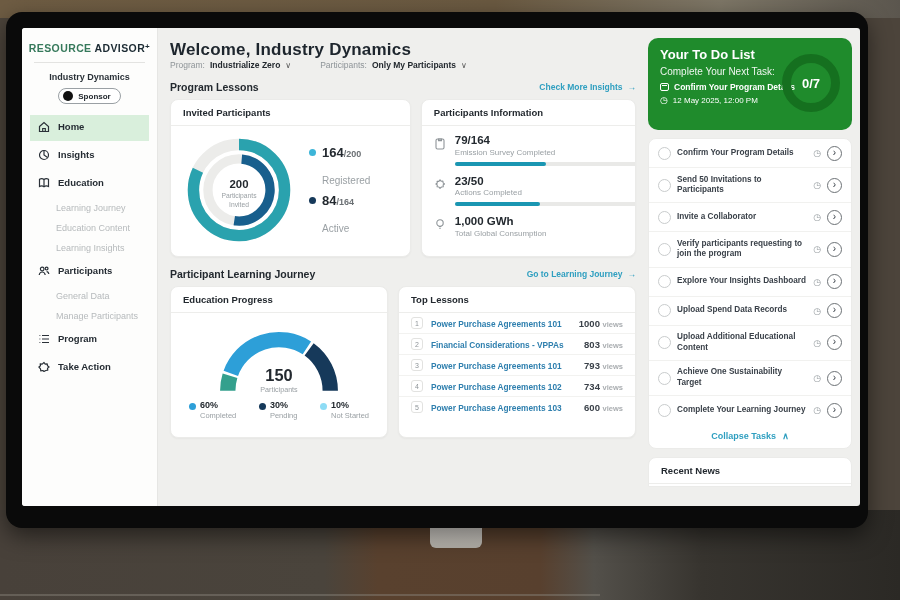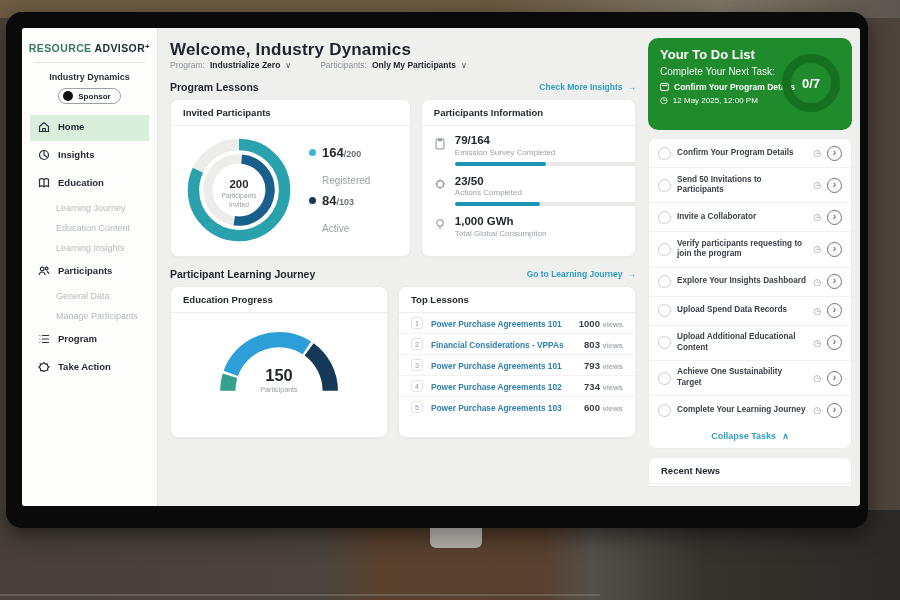--- a/index.html
+++ b/index.html
@@ -221,21 +221,21 @@
             <div class="leg-item">
               <span class="leg-dot" style="background:#3db5d8"></span>
               <div>
                 <div class="leg-val"><span>164</span><span class="sub">/200</span></div>
                 <div class="leg-lbl">Registered</div>
               </div>
             </div>
             <div class="leg-item">
               <span class="leg-dot" style="background:#16395a"></span>
               <div>
-                <div class="leg-val"><span>84</span><span class="sub">/103</span></div>
+                <div class="leg-val"><span>84</span><span class="sub">/164</span></div>
                 <div class="leg-lbl">Active</div>
               </div>
             </div>
           </div>
         </div>
       </div>
 
       <div class="card c-pinfo">
         <div class="card-head">Participants Information</div>
         <div class="pi-body">
@@ -291,20 +291,43 @@
       <div class="card c-edu">
         <div class="card-head">Education Progress</div>
         <div class="edu-body">
           <svg width="150" height="82" viewBox="0 0 144 80">
             <path d="M 22 72 A 50 50 0 0 1 24.2 57.4" fill="none" stroke="#34a08d" stroke-width="15"></path>
             <path d="M 25.0 54.9 A 50 50 0 0 1 99.2 30.1" fill="none" stroke="#2d9fd8" stroke-width="15"></path>
             <path d="M 101.4 31.6 A 50 50 0 0 1 122 72" fill="none" stroke="#16395a" stroke-width="15"></path>
             <text x="72" y="62" text-anchor="middle" font-size="16" font-weight="bold" fill="#23292f">150</text>
             <text x="72" y="73" text-anchor="middle" font-size="7" fill="#9aa0a4">Participants</text>
           </svg>
+          <div class="gauge-legend">
+            <div class="gl">
+              <span class="gl-dot" style="background:#2d9fd8"></span>
+              <div>
+                    <div class="gl-pct">60%</div>
+                    <div class="gl-lbl">Completed</div>
+                  </div>
+            </div>
+            <div class="gl">
+              <span class="gl-dot" style="background:#16395a"></span>
+              <div>
+                    <div class="gl-pct">30%</div>
+                    <div class="gl-lbl">Pending</div>
+                  </div>
+            </div>
+            <div class="gl">
+              <span class="gl-dot" style="background:#8edcf5"></span>
+              <div>
+                    <div class="gl-pct">10%</div>
+                    <div class="gl-lbl">Not Started</div>
+                  </div>
+            </div>
+          </div>
         </div>
       </div>
 
       <div class="card c-lessons">
         <div class="card-head">Top Lessons</div>
         <div class="lesson">
           <span class="rank">1</span>
           <span class="l-title">Power Purchase Agreements 101</span>
           <span class="l-views"><span>1000</span> <span class="sfx">views</span></span>
         </div>

